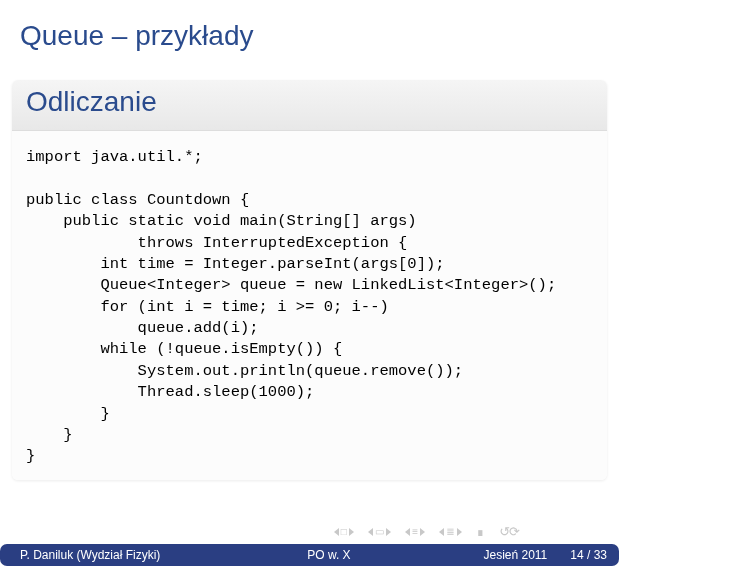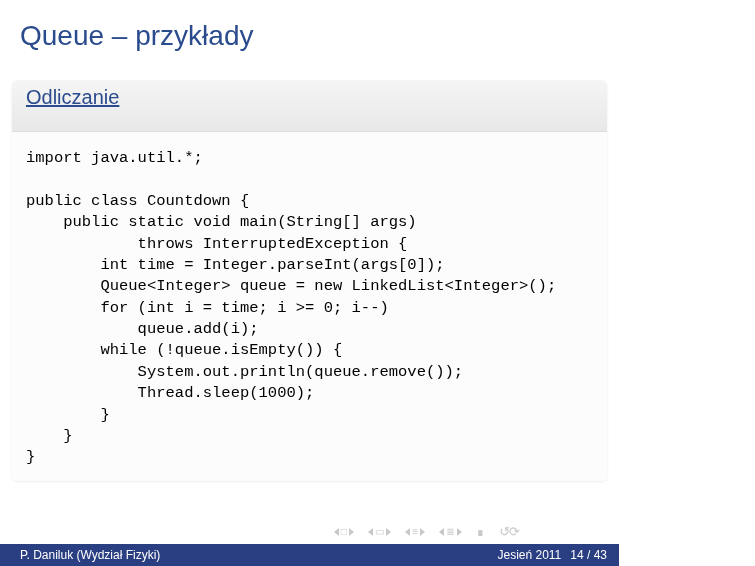--- a/index.html
+++ b/index.html
@@ -27,25 +27,24 @@
   }
   .block {
     margin: 28px 12px 0 12px;
     border-radius: 6px;
     overflow: hidden;
     box-shadow: 0 1px 3px rgba(0,0,0,0.08);
   }
   .block-title {
     background: linear-gradient(#f5f5f5, #e8e8e8);
     color: #2a4b8d;
-    font-size: 20px;
-    padding: 6px 14px 22px 14px;
+    font-size: 28px;
+    padding: 6px 14px 12px 14px;
     border-bottom: 1px solid #ddd;
     font-family: "Helvetica", "Arial", sans-serif;
-    text-decoration: underline;
   }
   .block-body {
     background: #fcfcfc;
     padding: 16px 14px 12px 14px;
   }
   pre.code {
     margin: 0;
     font-family: "Courier New", monospace;
     font-size: 15.5px;
     line-height: 1.38;
@@ -88,31 +87,32 @@
   .footer {
     position: absolute;
     left: 0; right: 0; bottom: 0;
     height: 22px;
     background: #2a3e82;
     color: #fff;
     font-size: 12px;
     display: flex;
     align-items: center;
     font-family: "Helvetica", "Arial", sans-serif;
+    border-radius: 7px;
   }
   .footer .sec {
     flex: 1;
     text-align: center;
     padding: 0 8px;
     white-space: nowrap;
     overflow: hidden;
   }
   .footer .sec.left { text-align: left; padding-left: 20px; flex: 1.4;}
   .footer .sec.mid { text-align: center; }
-  .footer .sec.right { text-align: right; padding-right: 12px; flex: 1.2; display:flex; justify-content:flex-end; gap: 9px;}
+  .footer .sec.right { text-align: right; padding-right: 12px; flex: 1.2; display:flex; justify-content:flex-end; gap: 23px;}
   .footer .pg { }
 </style>
 </head>
 <body>
 
 <div class="slide">
   <div class="title">Queue – przykłady</div>
 
   <div class="block">
     <div class="block-title">Odliczanie</div>
@@ -155,18 +155,19 @@
       <span class="tri tri-l"></span>
       <span class="nav-sym">≣</span>
       <span class="tri tri-r"></span>
     </span>
     <span class="nav-sym" style="font-size:12px;">∎</span>
     <span class="reload">↺⟳</span>
   </div>
 
   <div class="footer">
     <div class="sec left">P. Daniluk (Wydział Fizyki)</div>
+    <div class="sec mid">PO w. X</div>
     <div class="sec right">
       <span>Jesień 2011</span>
-      <span class="pg">14 / 43</span>
+      <span class="pg">14 / 33</span>
     </div>
   </div>
 </div>
 
 </body></html>

